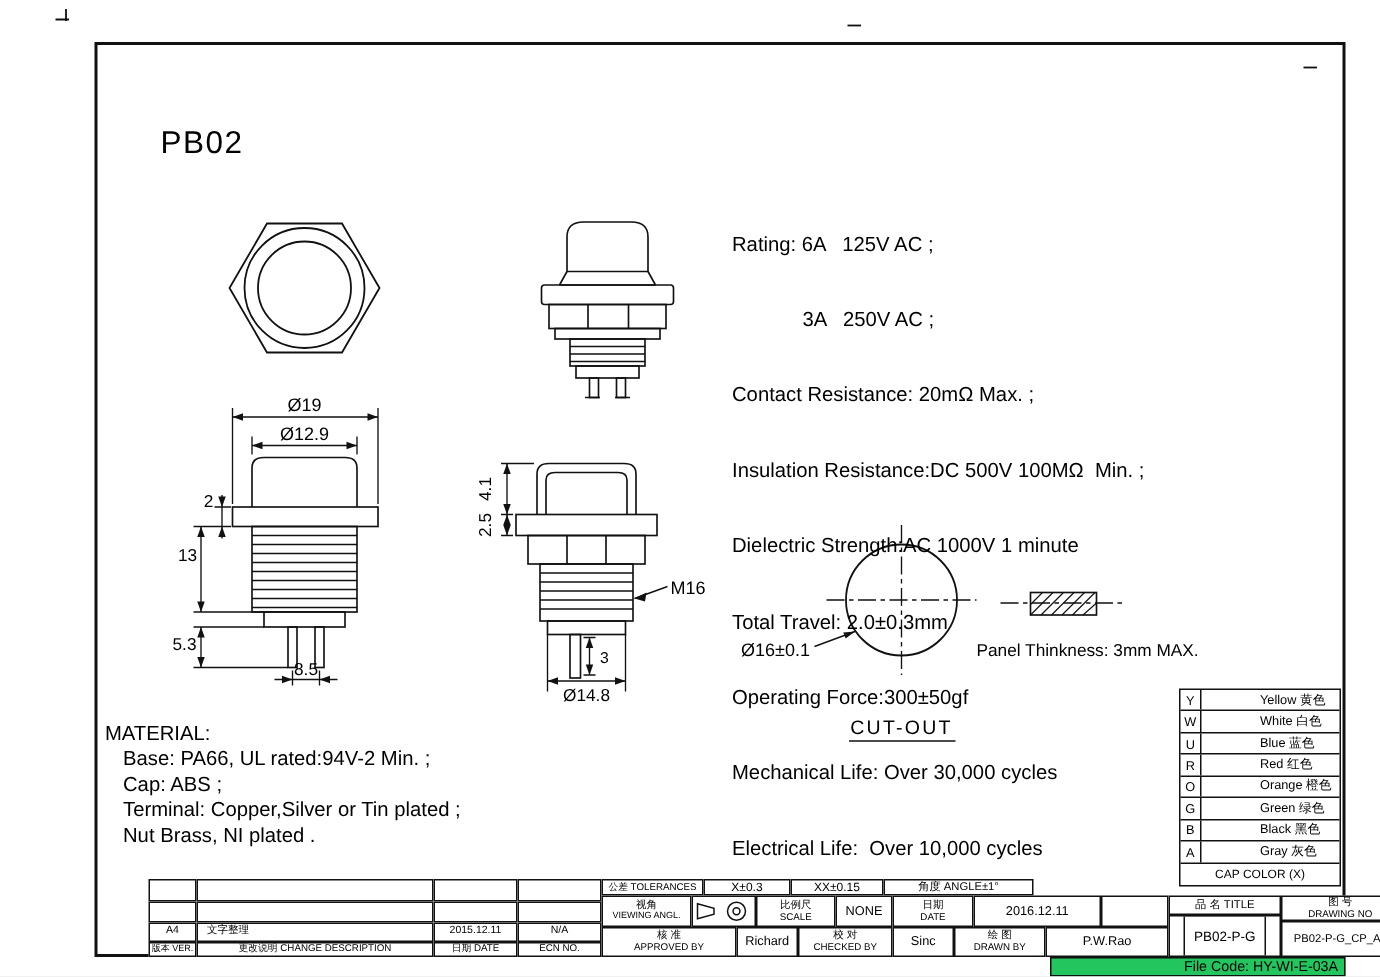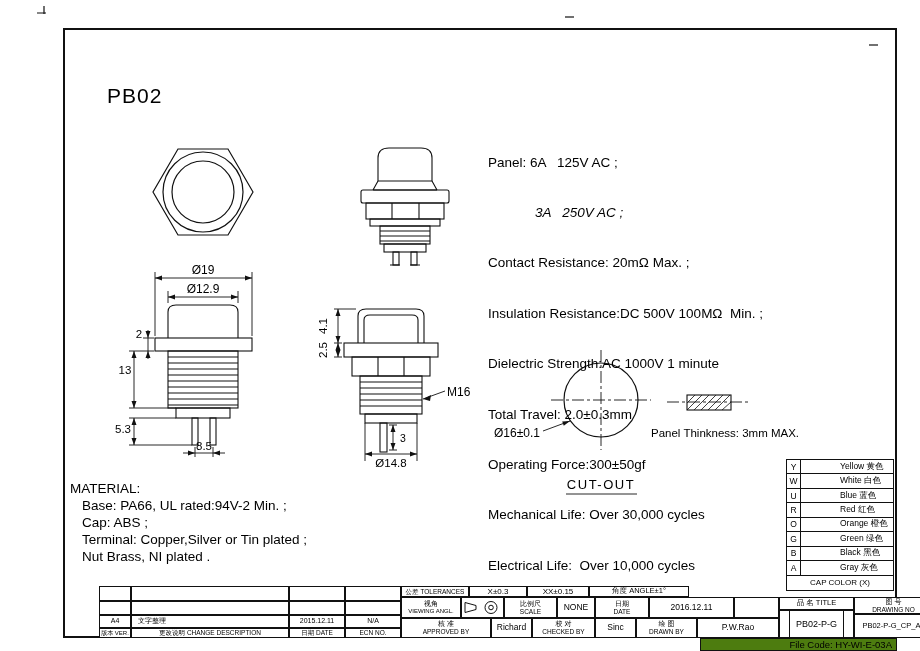--- a/index.html
+++ b/index.html
@@ -3,38 +3,38 @@
 <meta charset="utf-8">
 <style>
   html,body{margin:0;padding:0;background:#e8e8e8;}
   .page{position:relative;width:920px;height:651px;background:#ffffff;overflow:hidden;
         font-family:"Liberation Sans","DejaVu Sans",sans-serif;color:#000;}
   .frame{position:absolute;left:63px;top:28px;width:834px;height:610px;
          border:2px solid #111;box-sizing:border-box;}
   .pb-title{position:absolute;left:107px;top:84px;font-size:21px;letter-spacing:1px;}
   .drawings{position:absolute;left:0;top:0;}
   .specs{position:absolute;left:488px;top:121px;font-size:13.5px;line-height:16.8px;white-space:pre;}
-  .spec-line.indent{padding-left:47px;font-style:italic;}
+  .spec-line.indent{padding-left:47px;}
   .material{position:absolute;left:70px;top:480px;font-size:13.5px;line-height:17px;}
   .material .mline{padding-left:12px;}
   .colortable{position:absolute;left:786px;top:459px;width:108px;height:132px;
               border:1px solid #111;box-sizing:border-box;display:grid;
               grid-template-rows:repeat(9,1fr);font-size:8.5px;background:#fff;}
   .crow{display:flex;align-items:stretch;border-bottom:1px solid #111;}
   .ccode{width:13px;border-right:1px solid #111;display:flex;align-items:center;justify-content:center;}
   .cname{display:flex;align-items:center;padding-left:3px;white-space:nowrap;margin-left:36px;}
   .cfooter{display:flex;align-items:center;justify-content:center;font-size:8px;}
   .titleblock{position:absolute;left:63px;top:586px;width:834px;height:52px;margin-left:36px;}
   .tcell{position:absolute;border:1px solid #111;box-sizing:border-box;background:#fff;
          display:flex;align-items:center;justify-content:center;font-size:7.5px;line-height:1.15;
          text-align:center;white-space:nowrap;overflow:hidden;}
   .stack{display:flex;flex-direction:column;align-items:center;}
   .filecode{position:absolute;left:700px;top:638px;width:197px;height:13px;border:1px solid #111;
             box-sizing:border-box;font-size:9.5px;display:flex;align-items:center;
-            justify-content:flex-end;padding-right:4px;background:#4d7c0f;}
+            justify-content:flex-end;padding-right:4px;background:#22c55e;}
   svg text{font-family:"Liberation Sans","DejaVu Sans",sans-serif;}
 </style>
 </head>
 <body>
 
 <div class="page">
 
   <div class="frame"></div>
 
   <div class="pb-title">PB02</div>
@@ -153,21 +153,21 @@
       <text x="447" y="396" font-size="12" text-anchor="start">M16</text>
       <text x="391" y="467">Ø14.8</text>
       <text x="400" y="442" text-anchor="start" font-size="10.5">3</text>
       <text x="494" y="437" font-size="12" text-anchor="start">Ø16±0.1</text>
       <text x="601" y="489" font-size="13" letter-spacing="1.5">CUT-OUT</text>
       <text x="651" y="437" font-size="11.5" text-anchor="start">Panel Thinkness: 3mm MAX.</text>
     </g>
   </svg>
 
   <div class="specs">
-    <div class="spec-line">Panel: 6A   125V AC ;</div>
+    <div class="spec-line">Rating: 6A   125V AC ;</div>
     <div class="spec-line indent">3A   250V AC ;</div>
     <div class="spec-line">Contact Resistance: 20mΩ Max. ;</div>
     <div class="spec-line">Insulation Resistance:DC 500V 100MΩ  Min. ;</div>
     <div class="spec-line">Dielectric Strength:AC 1000V 1 minute</div>
     <div class="spec-line">Total Travel: 2.0±0.3mm</div>
     <div class="spec-line">Operating Force:300±50gf</div>
     <div class="spec-line">Mechanical Life: Over 30,000 cycles</div>
     <div class="spec-line">Electrical Life:  Over 10,000 cycles</div>
     <div class="spec-line">Operating Temperature:0°C~85°C</div>
     

